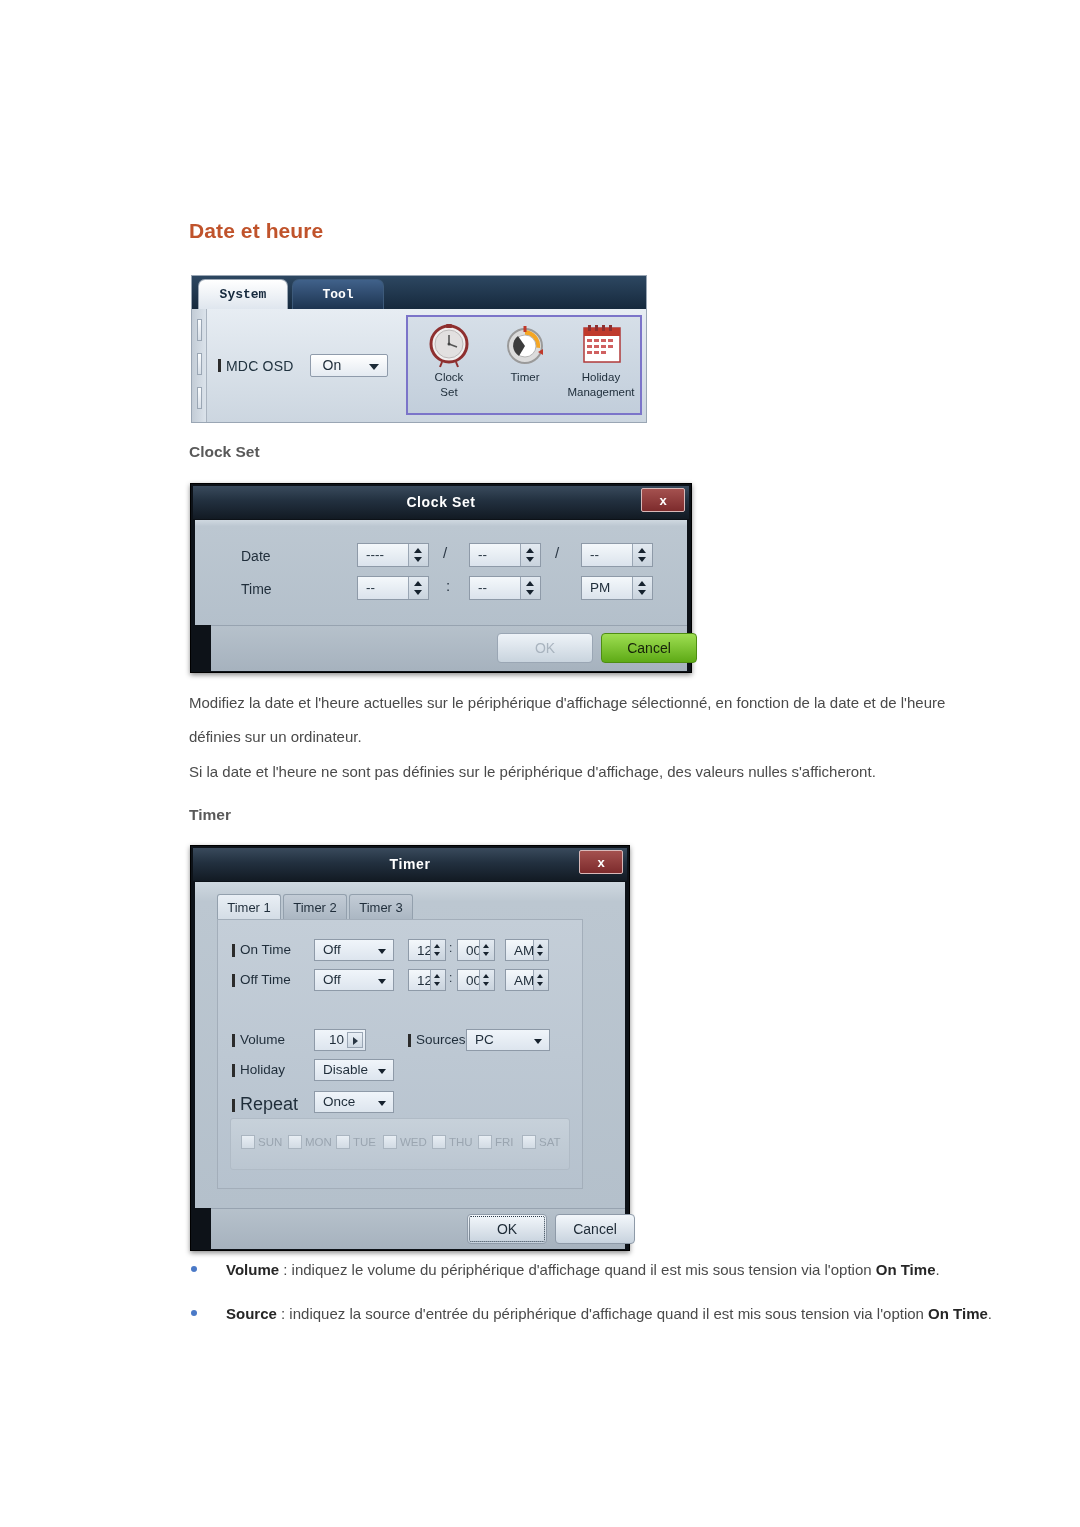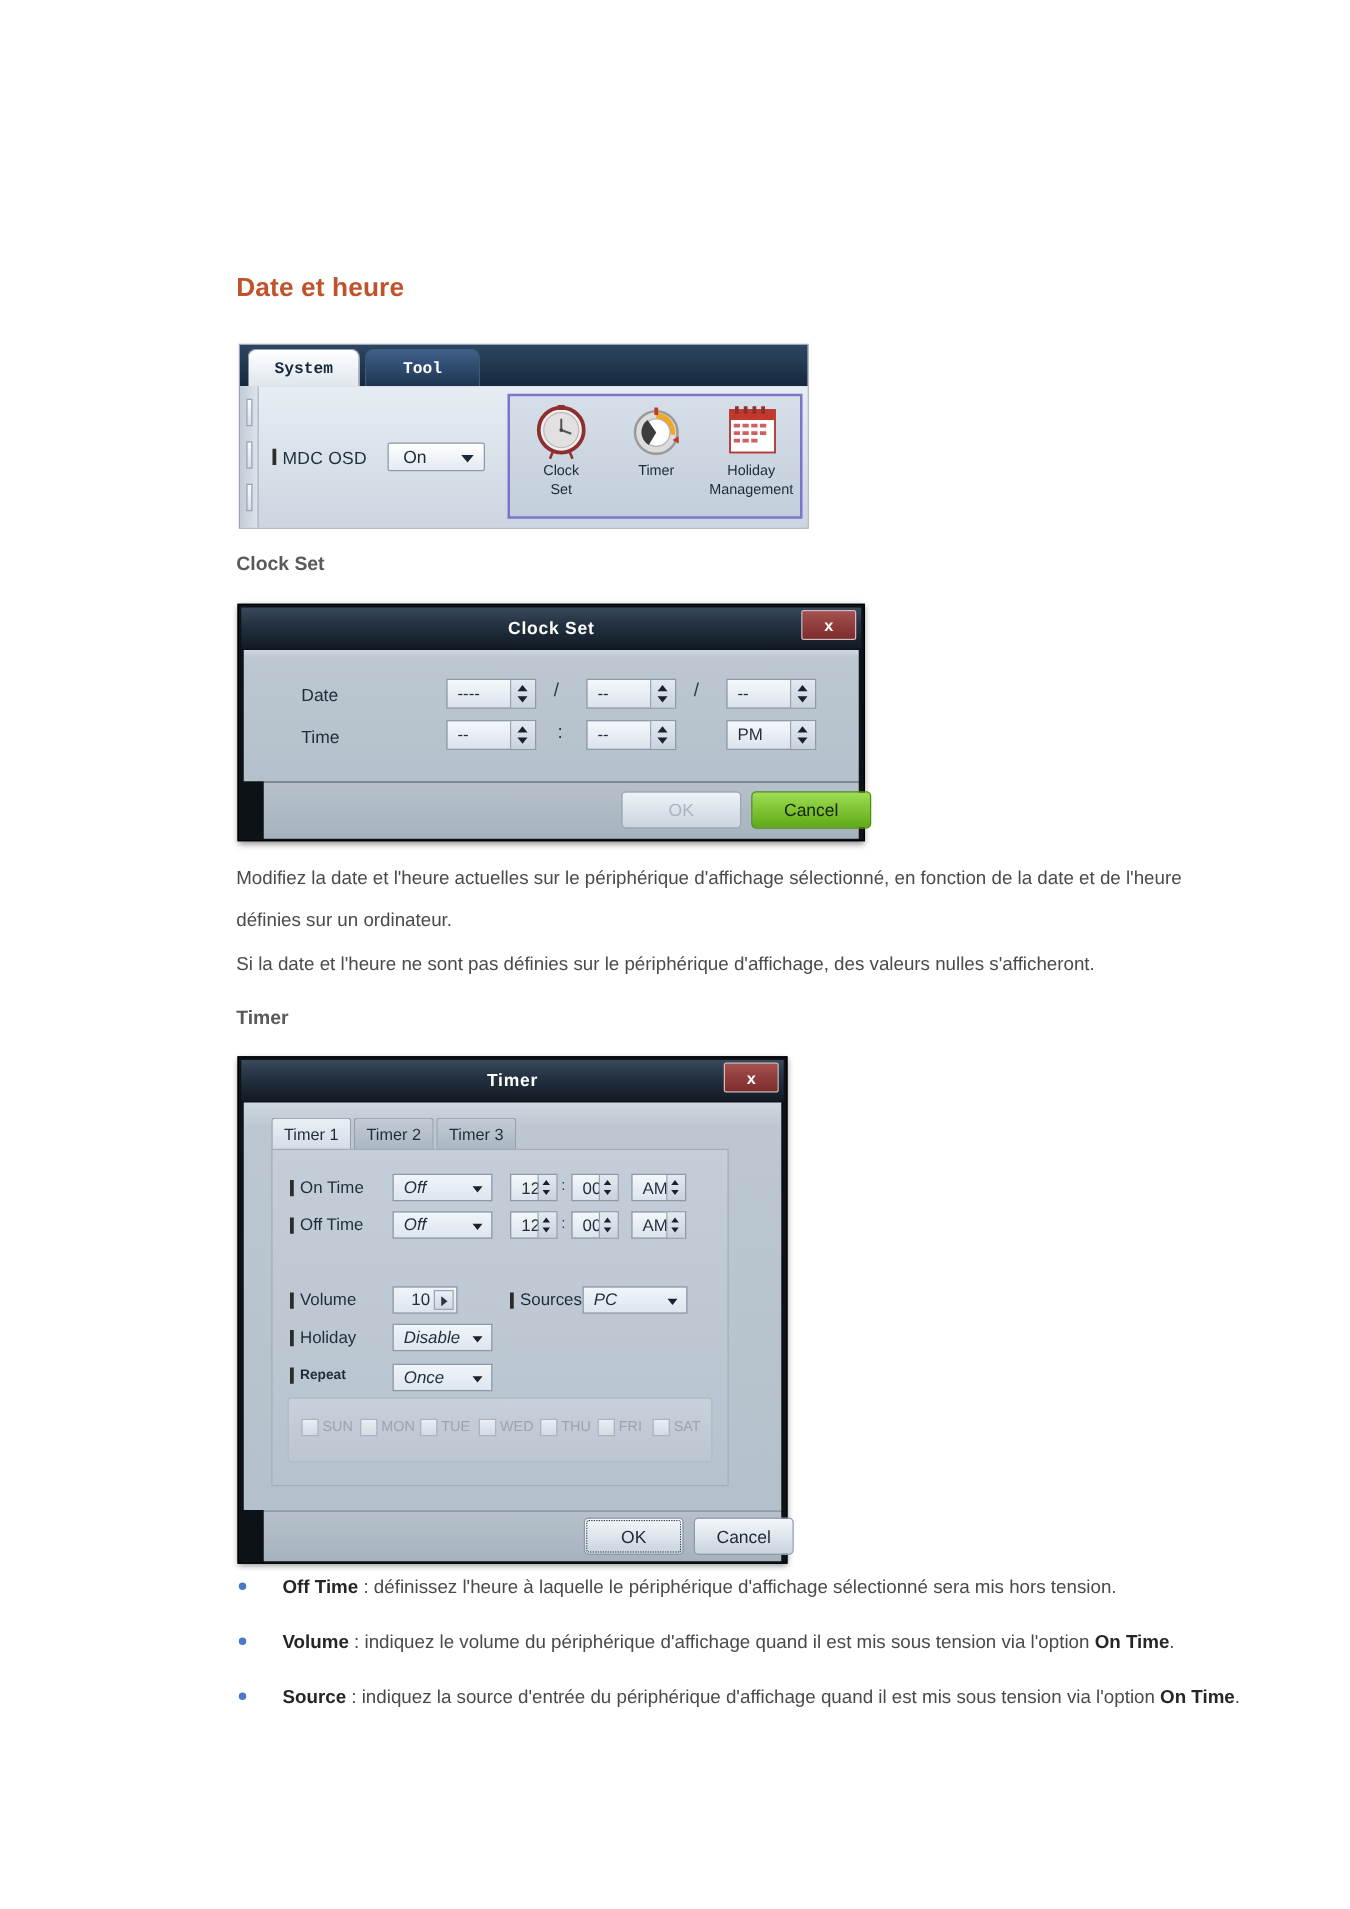--- a/index.html
+++ b/index.html
@@ -365,21 +365,20 @@
     box-sizing: border-box;
   }
   .combo {
     position: absolute;
     height: 22px;
     background: linear-gradient(#f0f5fa, #dde5ee);
     border: 1px solid #8e9aa8;
     box-sizing: border-box;
     font-size: 13.5px;
     color: #1f2d3a;
-    font-style: italic;
   }
   .combo .v { position: absolute; left: 8px; top: 2px; }
   .combo .caret {
     position: absolute;
     right: 7px; top: 9px;
     width: 0; height: 0;
     border-left: 4.5px solid transparent;
     border-right: 4.5px solid transparent;
     border-top: 5px solid #16222e;
   }
@@ -692,21 +691,21 @@
         </div>
 
         <div class="fld-label" style="left:14px; top:142px; font-size:13.5px;">
           <span class="lbl-bar"></span><span>Holiday</span>
         </div>
         <div class="combo" style="left:96px; top:139px; width:80px;">
           <span class="v">Disable</span>
           <span class="caret"></span>
         </div>
 
-        <div class="fld-label" style="left:14px; top:174px; font-size:11px;font-weight:bold;">
+        <div class="fld-label" style="left:14px; top:174px; font-size:18px;">
           <span class="lbl-bar"></span><span>Repeat</span>
         </div>
         <div class="combo" style="left:96px; top:171px; width:80px;">
           <span class="v">Once</span>
           <span class="caret"></span>
         </div>
 
         <div class="daysbox">
           <div class="daychk" style="left:10px;">
               <span class="box"></span>
@@ -743,24 +742,20 @@
 
     <div class="dlg-footer" style="top:362px; height:40px;">
       <div class="btn btn-plain btn-focus" style="left:256px; top:5px; width:80px;">OK</div>
       <div class="btn btn-plain" style="left:344px; top:5px; width:80px;">Cancel</div>
     </div>
   </div>
 
   <div class="bullets">
 
 
-    <div class="bullet-row">
-      <span class="bullet-dot"></span>
-      <b>Off Time</b><span> : définissez l'heure à laquelle le périphérique d'affichage sélectionné sera mis hors tension.</span>
-    </div>
 
     <div class="bullet-row">
       <span class="bullet-dot"></span>
       <b>Volume</b><span> : indiquez le volume du périphérique d'affichage quand il est mis sous tension via l'option </span><b>On Time</b><span>.</span>
     </div>
 
     <div class="bullet-row">
       <span class="bullet-dot"></span>
       <b>Source</b><span> : indiquez la source d'entrée du périphérique d'affichage quand il est mis sous tension via l'option </span><b>On Time</b><span>.</span>
     </div>

